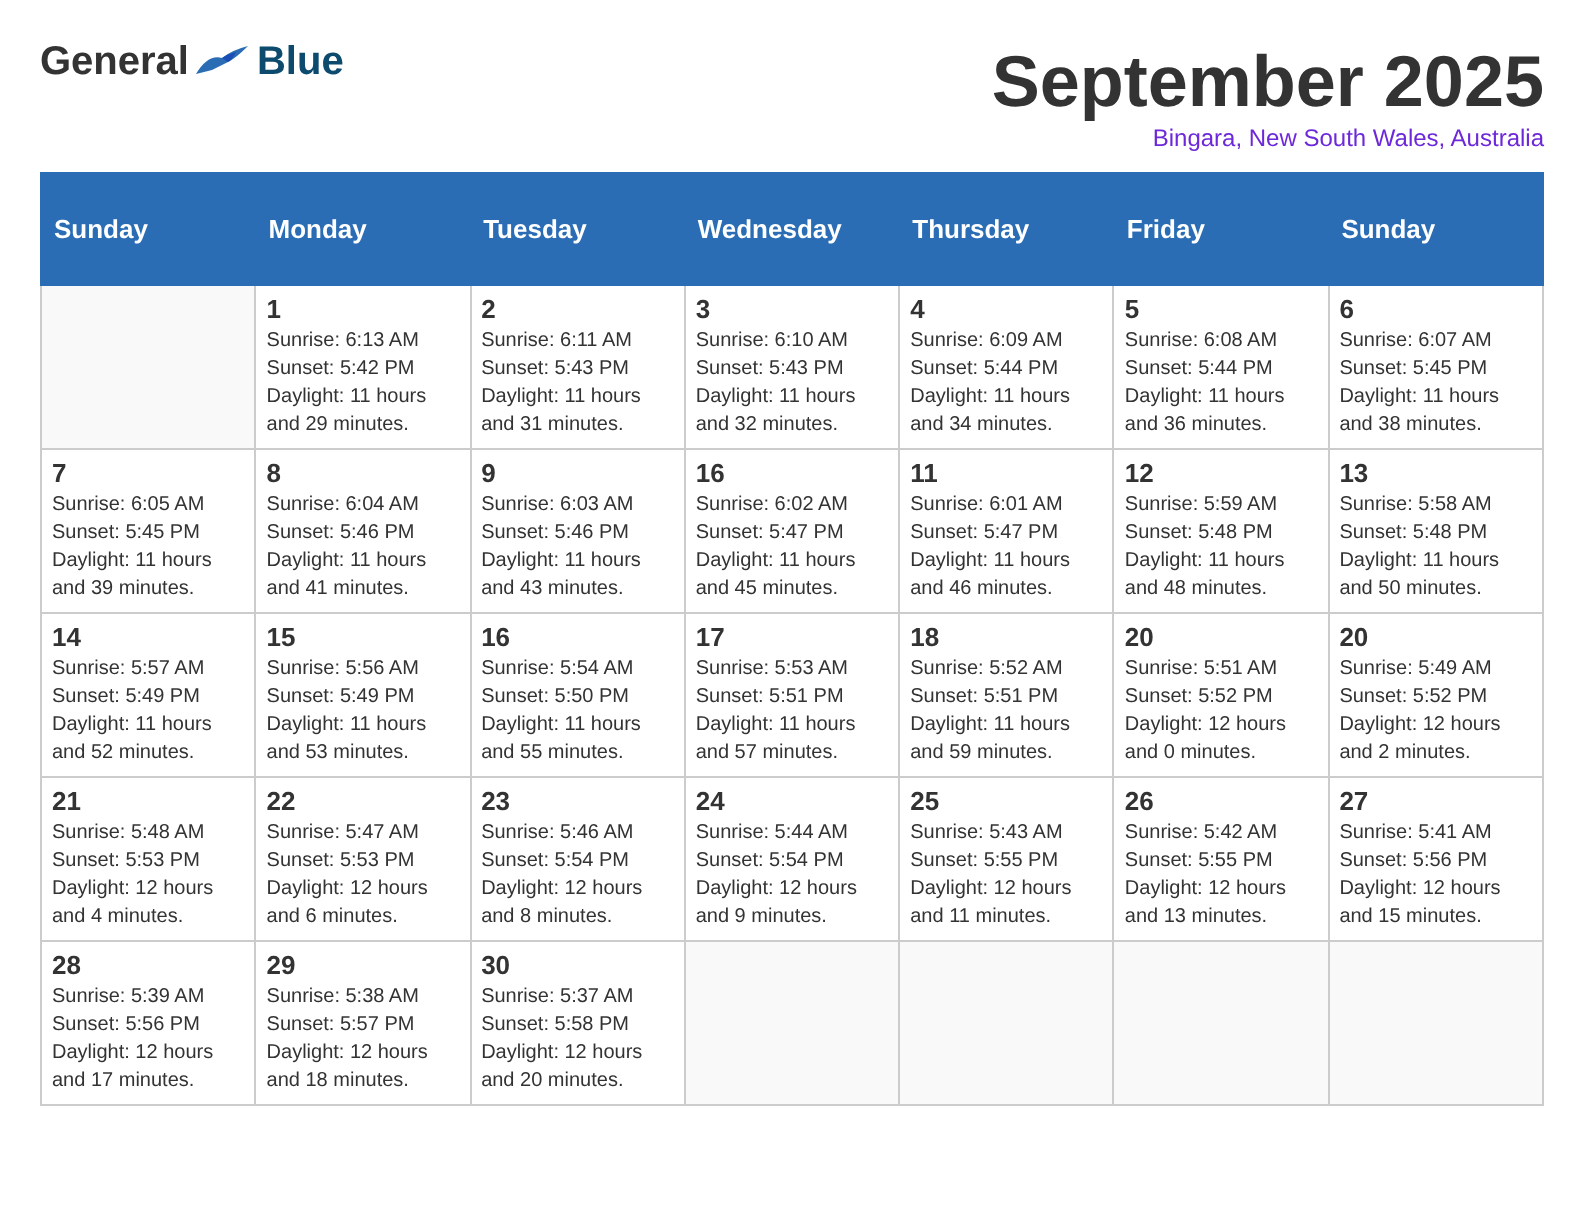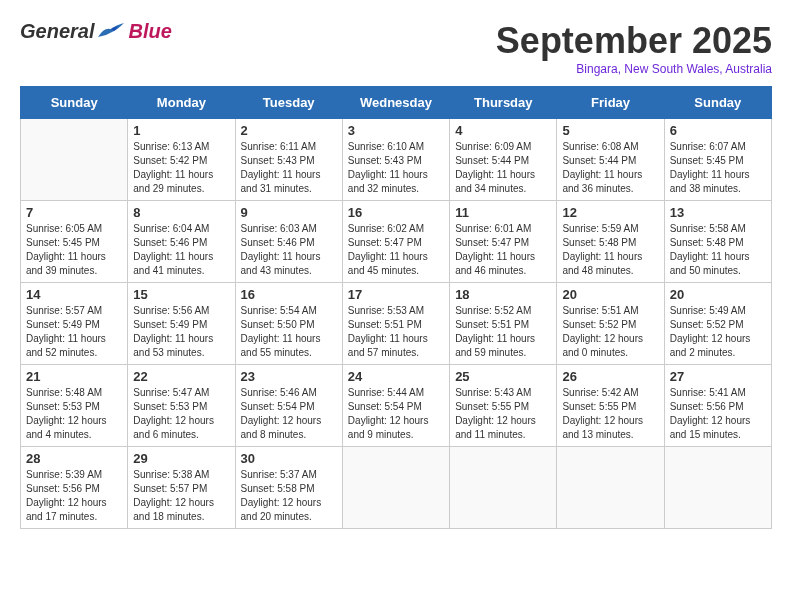--- a/index.html
+++ b/index.html
@@ -13,21 +13,20 @@
     .header {
       display: flex;
       align-items: flex-start;
       justify-content: space-between;
       margin-bottom: 10px;
     }
     .logo {
       display: flex;
       flex-direction: column;
       align-items: center;
-      font-style: italic;
     }
     .title-block {
       text-align: right;
     }
     .month-title {
       font-size: 36px;
       font-weight: bold;
       color: #333;
     }
     .location {
@@ -35,22 +34,22 @@
       color: #6d28d9;
     }
     .calendar {
       width: 100%;
       border-collapse: collapse;
       border: 1px solid #ccc;
     }
     .calendar th {
       background-color: #2a6db5;
       color: white;
-      text-align: center;
-      padding: 8px 6px;
+      text-align: left;
+      padding: 20px 6px;
       font-size: 13px;
       border: 1px solid #2a6db5;
     }
     .calendar td {
       vertical-align: top;
       border: 1px solid #ccc;
       padding: 4px 5px;
       width: calc(100% / 7);
       min-height: 70px;
     }
@@ -78,21 +77,21 @@
       gap: 2px;
     }
     .logo-general {
       font-size: 20px;
       font-weight: bold;
       color: #333;
     }
     .logo-blue {
       font-size: 20px;
       font-weight: bold;
-      color: #be185d;
+      color: #0c4a6e;
     }
     .logo-bird {
       display: inline-block;
       width: 30px;
       height: 22px;
       position: relative;
       top: -2px;
     }
   </style>
 </head>

